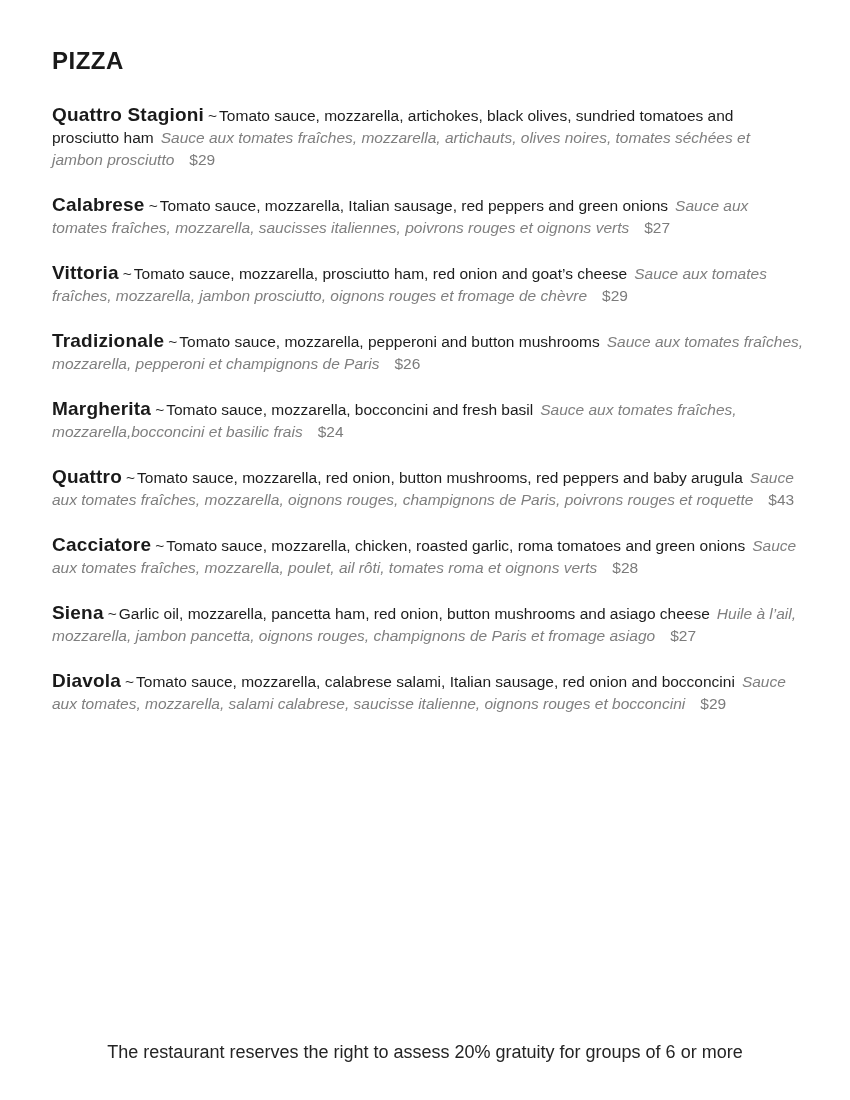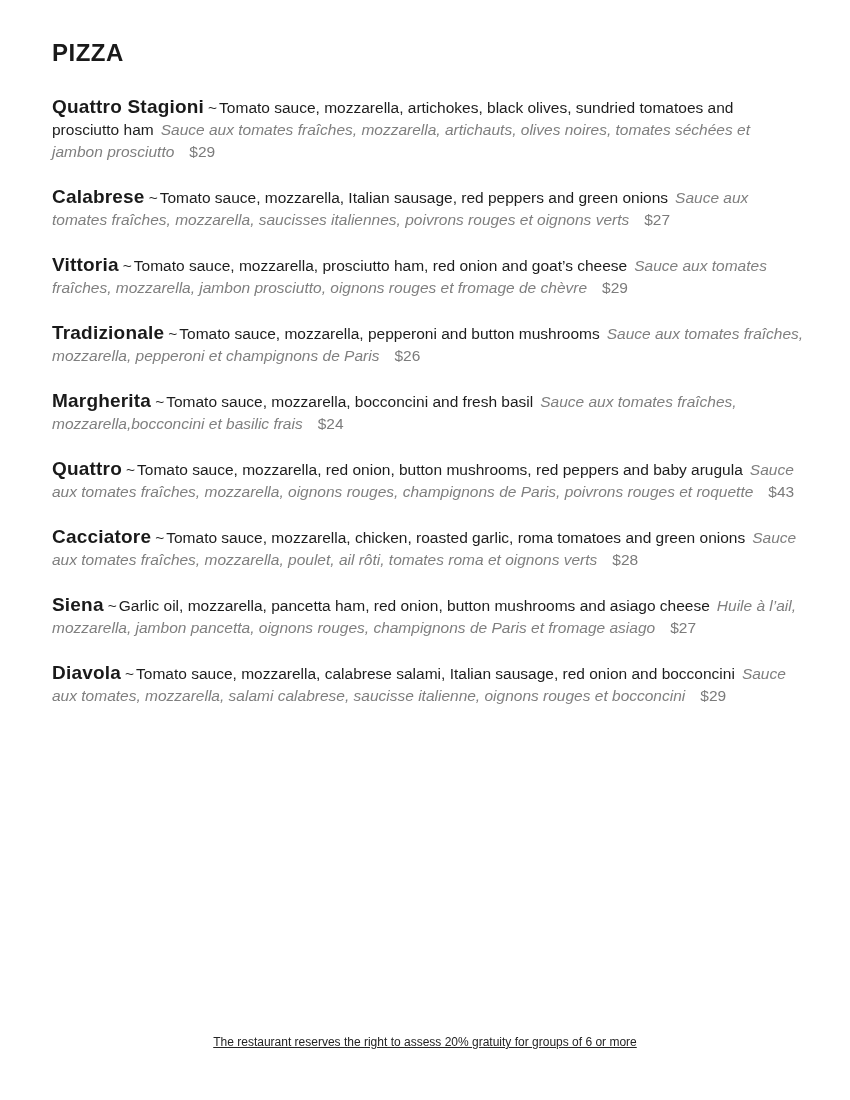--- a/index.html
+++ b/index.html
@@ -23,21 +23,21 @@
   }
   .content {
     padding: 36px 48px 0 52px;
     width: 752px;
   }
   .page-title {
     font-size: 24px;
     font-weight: bold;
     letter-spacing: 0.5px;
     line-height: 26px;
-    margin: 4px 0 30px 0;
+    margin: 12px 0 30px 0;
     color: #1a1a1a;
   }
   .menu-item {
     font-size: 15.5px;
     line-height: 22px;
     margin: 0 0 23px 0;
   }
   .item-name {
     font-size: 19px;
     font-weight: bold;
@@ -60,26 +60,25 @@
   .item-price {
     color: #7b7b7b;
     font-style: normal;
     margin-left: 15px;
     white-space: nowrap;
   }
   .footer {
     position: absolute;
     left: 0;
     right: 0;
-    bottom: 48px;
+    bottom: 38px;
     text-align: center;
-    font-size: 12px;
+    font-size: 18px;
     line-height: 20px;
     color: #242424;
-    text-decoration: underline;
   }
   .footer div { margin: 0; }
 </style>
 </head>
 <body>
 
 <div class="page">
   <div class="content">
     <h1 class="page-title">PIZZA</h1>
 

